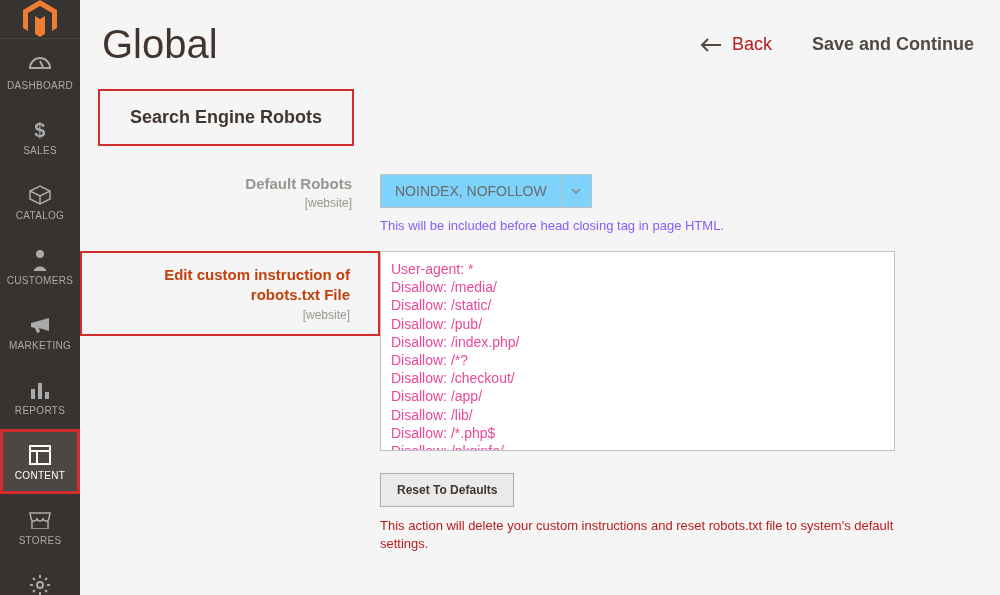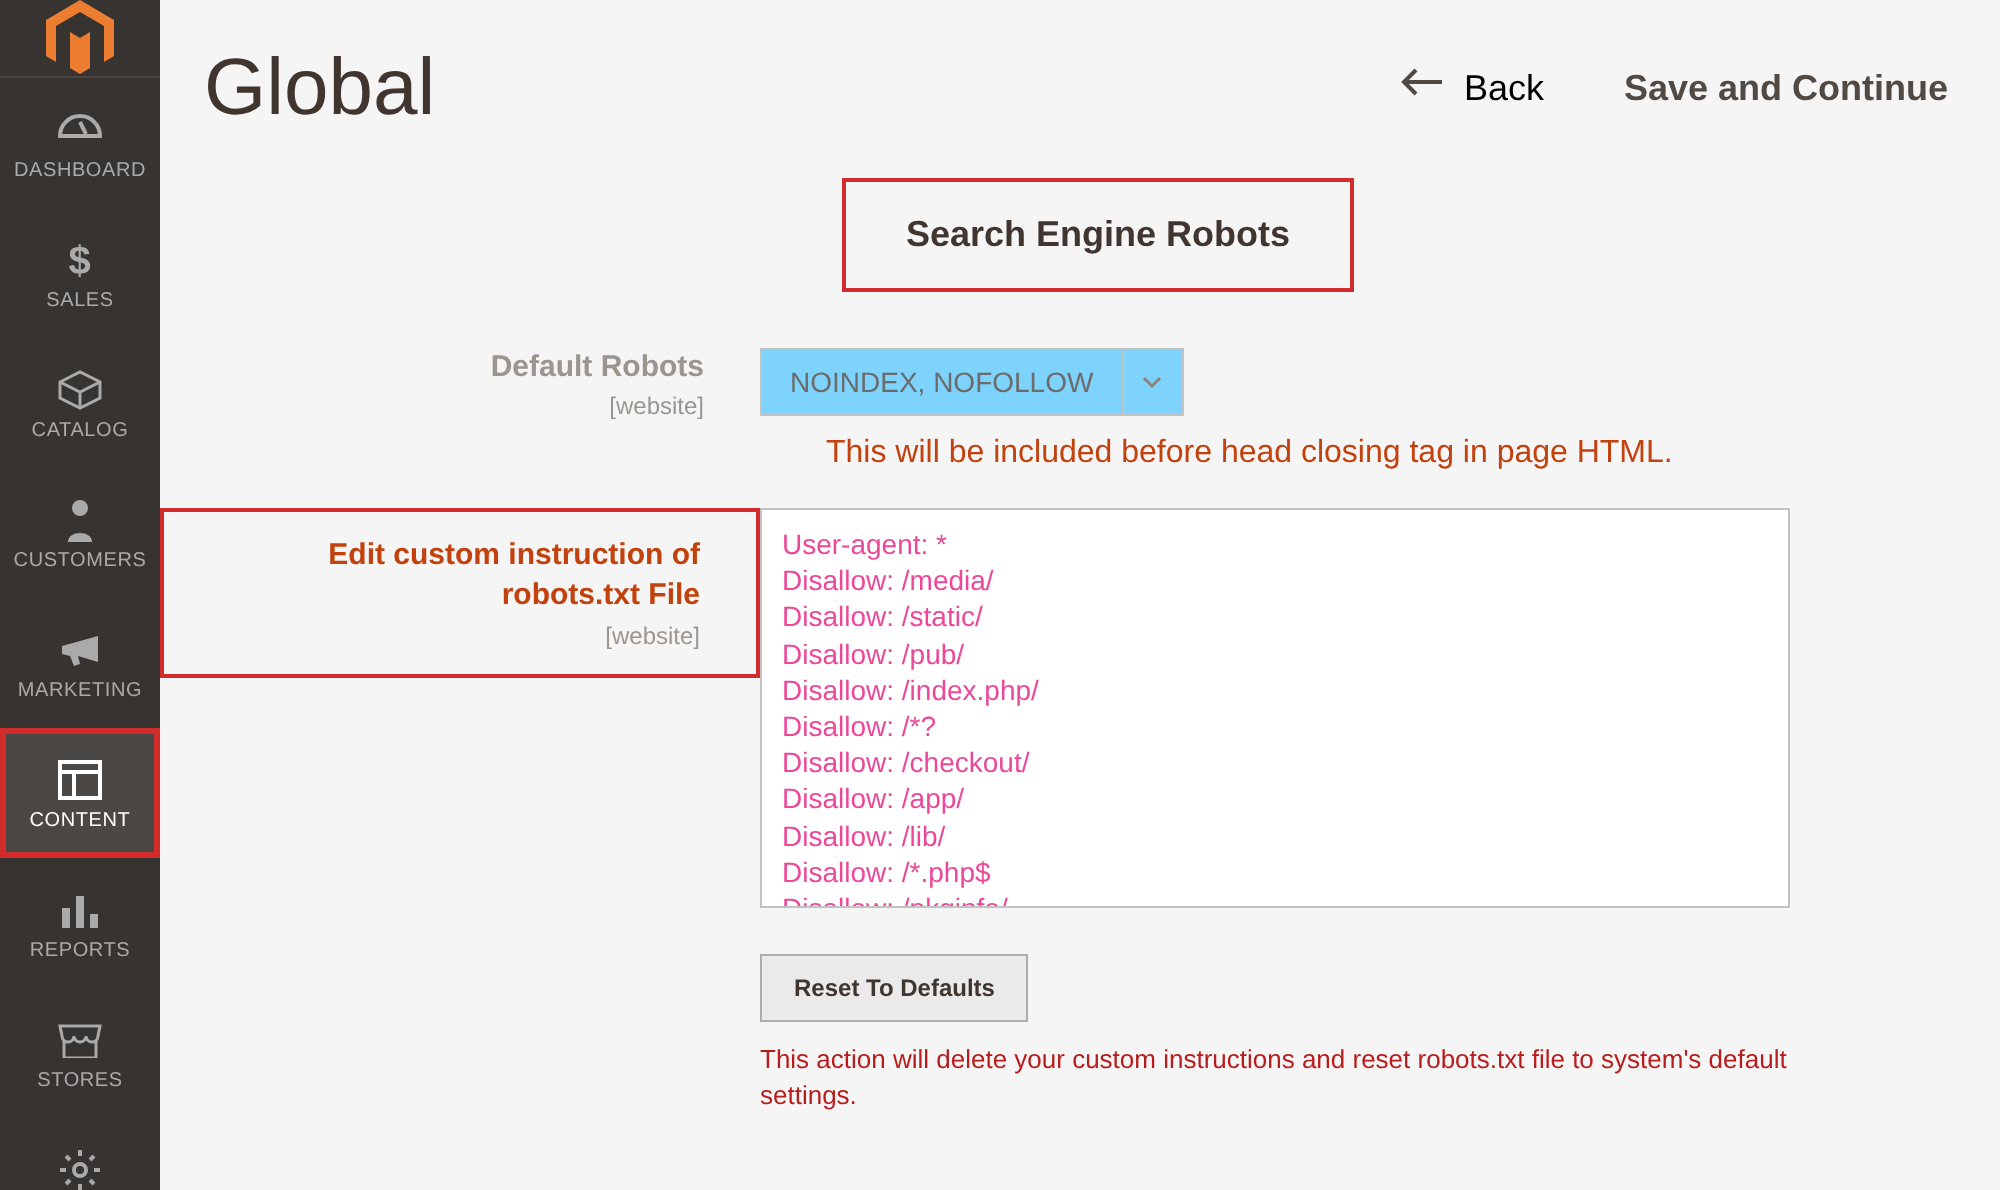--- a/index.html
+++ b/index.html
@@ -12,39 +12,39 @@
   .nav-item { display: flex; flex-direction: column; align-items: center; justify-content: center; padding: 12px 4px 10px; color: #aaa; font-size: 10px; letter-spacing: 0.3px; cursor: pointer; border: 3px solid transparent; }
   .nav-item.active { border: 3px solid #d22c2c; background: #4b4744; color: #fff; }
   .nav-item .ico { width: 26px; height: 22px; display: flex; align-items: center; justify-content: center; margin-bottom: 4px; }
   .nav-item .lbl { text-align: center; font-weight: 400; }
 
   
   .main { flex: 1; background: #f5f5f5; overflow: hidden; position: relative; }
   .header { display: flex; align-items: center; justify-content: space-between; padding: 22px 26px 18px 22px; }
   .header h1 { font-size: 40px; font-weight: 400; color: #41362f; }
   .actions { display: flex; align-items: center; gap: 40px; }
-  .back { display: flex; align-items: flex-start; gap: 10px; font-size: 18px; color: #000000; cursor: pointer; }
+  .back { display: flex; align-items: center; gap: 10px; font-size: 18px; color: #b91c1c; cursor: pointer; }
   .save { font-size: 18px; color: #514943; font-weight: 600; cursor: pointer; text-align: center; }
 
-  .section-title-wrap { margin: 4px 0 28px 18px; text-align: center; }
+  .section-title-wrap { margin: 4px 0 28px 18px; }
   .section-title { display: inline-block; border: 2px solid #d22c2c; padding: 16px 30px; font-size: 18px; font-weight: 600; color: #41362f; }
 
   .form-area { display: flex; flex-direction: column; gap: 18px; padding-right: 30px; }
   .row { display: flex; align-items: flex-start; }
   .label-col { width: 300px; text-align: right; padding-right: 28px; padding-left: 18px; }
   .label-col .fld-label { font-size: 15px; color: #9b958f; font-weight: 600; line-height: 1.35; }
   .label-col .scope { display: block; font-size: 12px; color: #9b958f; font-weight: 400; margin-top: 2px; }
   .label-col.boxed { border: 2px solid #d22c2c; padding-top: 12px; padding-bottom: 12px; }
   .label-col.boxed .fld-label { color: #c2410c; }
   .field-col { flex: 1; }
 
   .select-wrap { display: inline-flex; align-items: stretch; border: 1px solid #c2c2c2; background: #7dd3fc; height: 34px; }
   .select-val { padding: 0 14px; display: flex; align-items: center; font-size: 14px; color: #6b6b6b; min-width: 160px; }
   .select-btn { width: 30px; border-left: 1px solid #c2c2c2; display: flex; align-items: center; justify-content: center; color: #8a847c; }
-  .hint { margin-top: 10px; font-size: 16px; color: #c2410c; margin-left: 33px; }
+  .hint { margin-top: 10px; font-size: 13px; color: #8b5cf6; }
 
   .textarea { width: 515px; height: 200px; border: 1px solid #c2c2c2; background: #fff; font-family: Arial, sans-serif; font-size: 14px; color: #ec4899; padding: 8px 10px; resize: none; overflow-y: scroll; line-height: 1.3; }
 
   .reset-btn { display: inline-block; border: 1px solid #adadad; background: #eaeaea; padding: 9px 16px; font-size: 12px; font-weight: 600; color: #41362f; cursor: pointer; }
   .reset-hint { margin-top: 10px; font-size: 13px; color: #b91c1c; max-width: 560px; line-height: 1.4; }
 
   svg { display: block; }
 </style>
 </head>
 <body>
@@ -97,40 +97,40 @@
 
     <div class="nav-item">
       <span class="ico">
         <svg width="22" height="18" viewBox="0 0 22 18">
             <path d="M2 7v4l4 1 2 5 3-1-1-4 10 3V2L2 7z" fill="#aaa"></path>
           </svg>
       </span>
       <span class="lbl">MARKETING</span>
     </div>
 
+    <div class="nav-item">
+      <span class="ico">
+        <svg width="22" height="18" viewBox="0 0 22 18">
+            <rect x="2" y="8" width="4" height="10" fill="#aaa"></rect>
+            <rect x="9" y="2" width="4" height="16" fill="#aaa"></rect>
+            <rect x="16" y="11" width="4" height="7" fill="#aaa"></rect>
+          </svg>
+      </span>
+      <span class="lbl">REPORTS</span>
+    </div>
+
     <div class="nav-item active">
       <span class="ico">
         <svg width="22" height="20" viewBox="0 0 22 20">
             <rect x="1" y="1" width="20" height="18" fill="none" stroke="#fff" stroke-width="2"></rect>
             <line x1="1" y1="6" x2="21" y2="6" stroke="#fff" stroke-width="2"></line>
             <line x1="8" y1="6" x2="8" y2="19" stroke="#fff" stroke-width="2"></line>
           </svg>
       </span>
       <span class="lbl">CONTENT</span>
-    </div>
-
-    <div class="nav-item">
-      <span class="ico">
-        <svg width="22" height="18" viewBox="0 0 22 18">
-            <rect x="2" y="8" width="4" height="10" fill="#aaa"></rect>
-            <rect x="9" y="2" width="4" height="16" fill="#aaa"></rect>
-            <rect x="16" y="11" width="4" height="7" fill="#aaa"></rect>
-          </svg>
-      </span>
-      <span class="lbl">REPORTS</span>
     </div>
 
     <div class="nav-item">
       <span class="ico">
         <svg width="24" height="18" viewBox="0 0 24 18">
             <path d="M2 2h20l-1 5a3 3 0 01-6 0 3 3 0 01-6 0 3 3 0 01-6 0z M4 9v9h16V9" fill="none" stroke="#aaa" stroke-width="1.5"></path>
           </svg>
       </span>
       <span class="lbl">STORES</span>
     </div>

